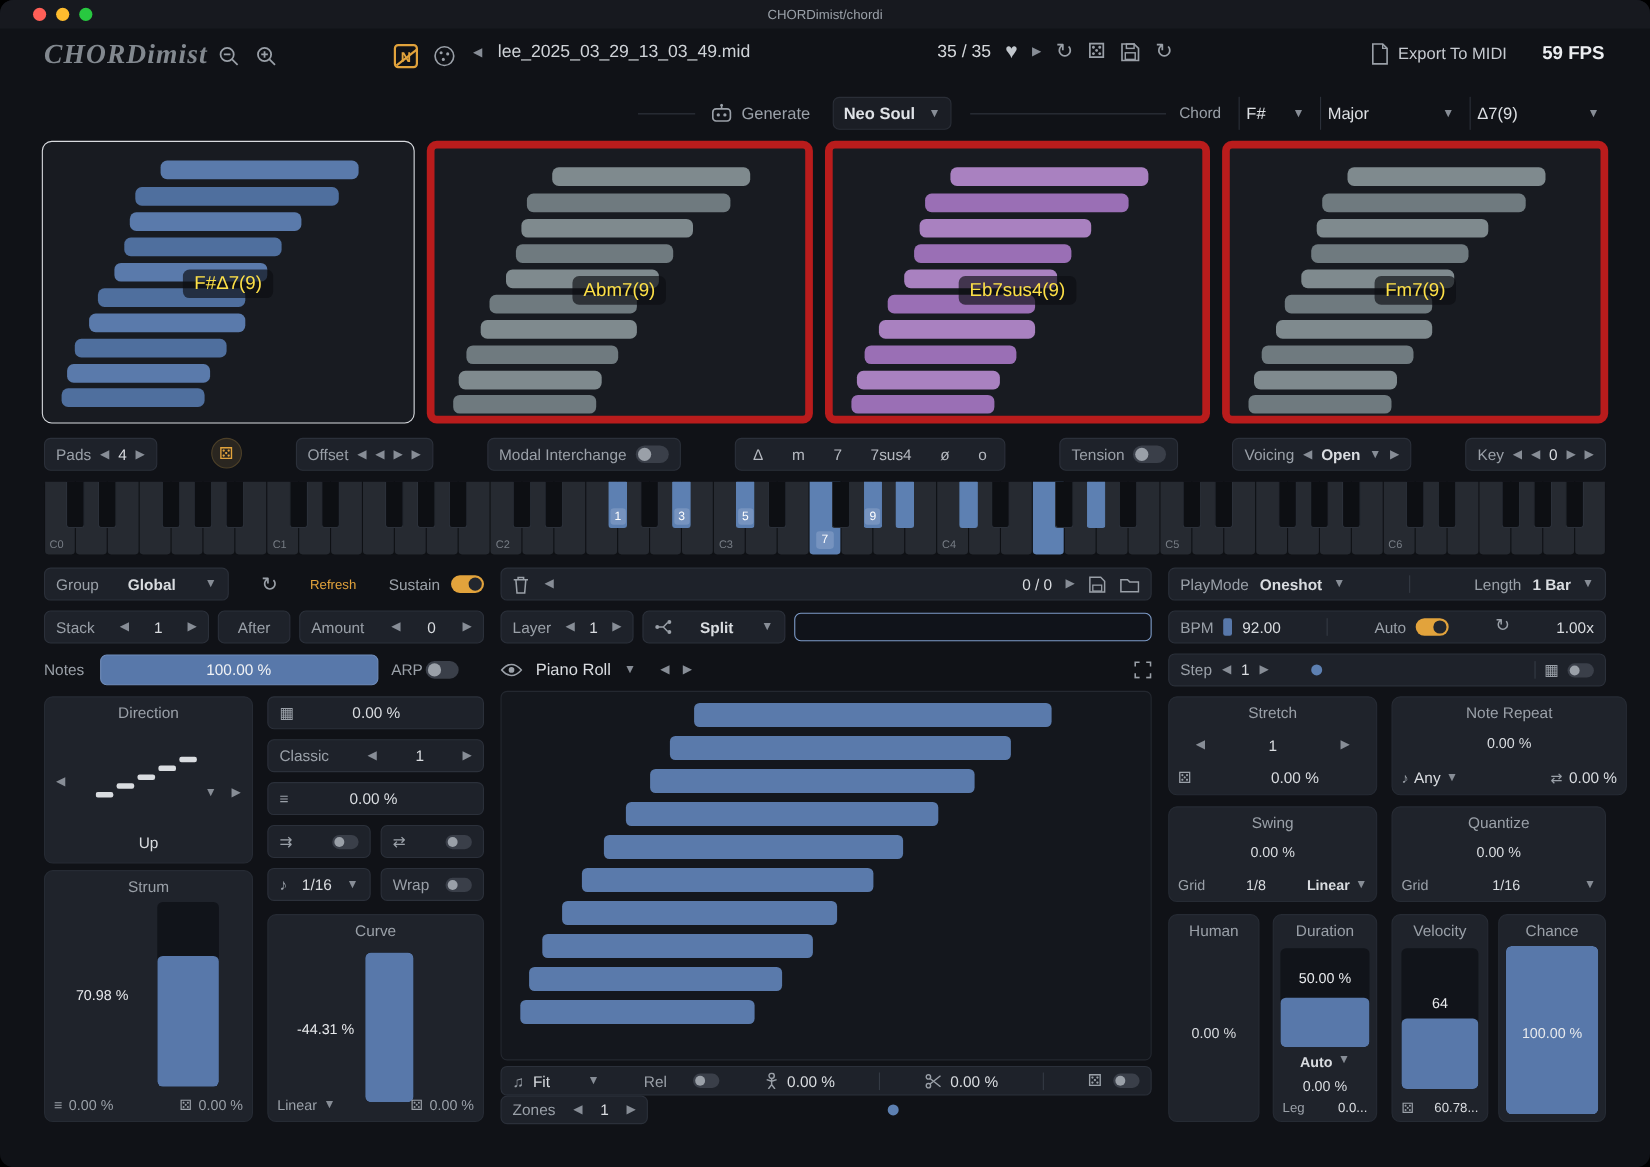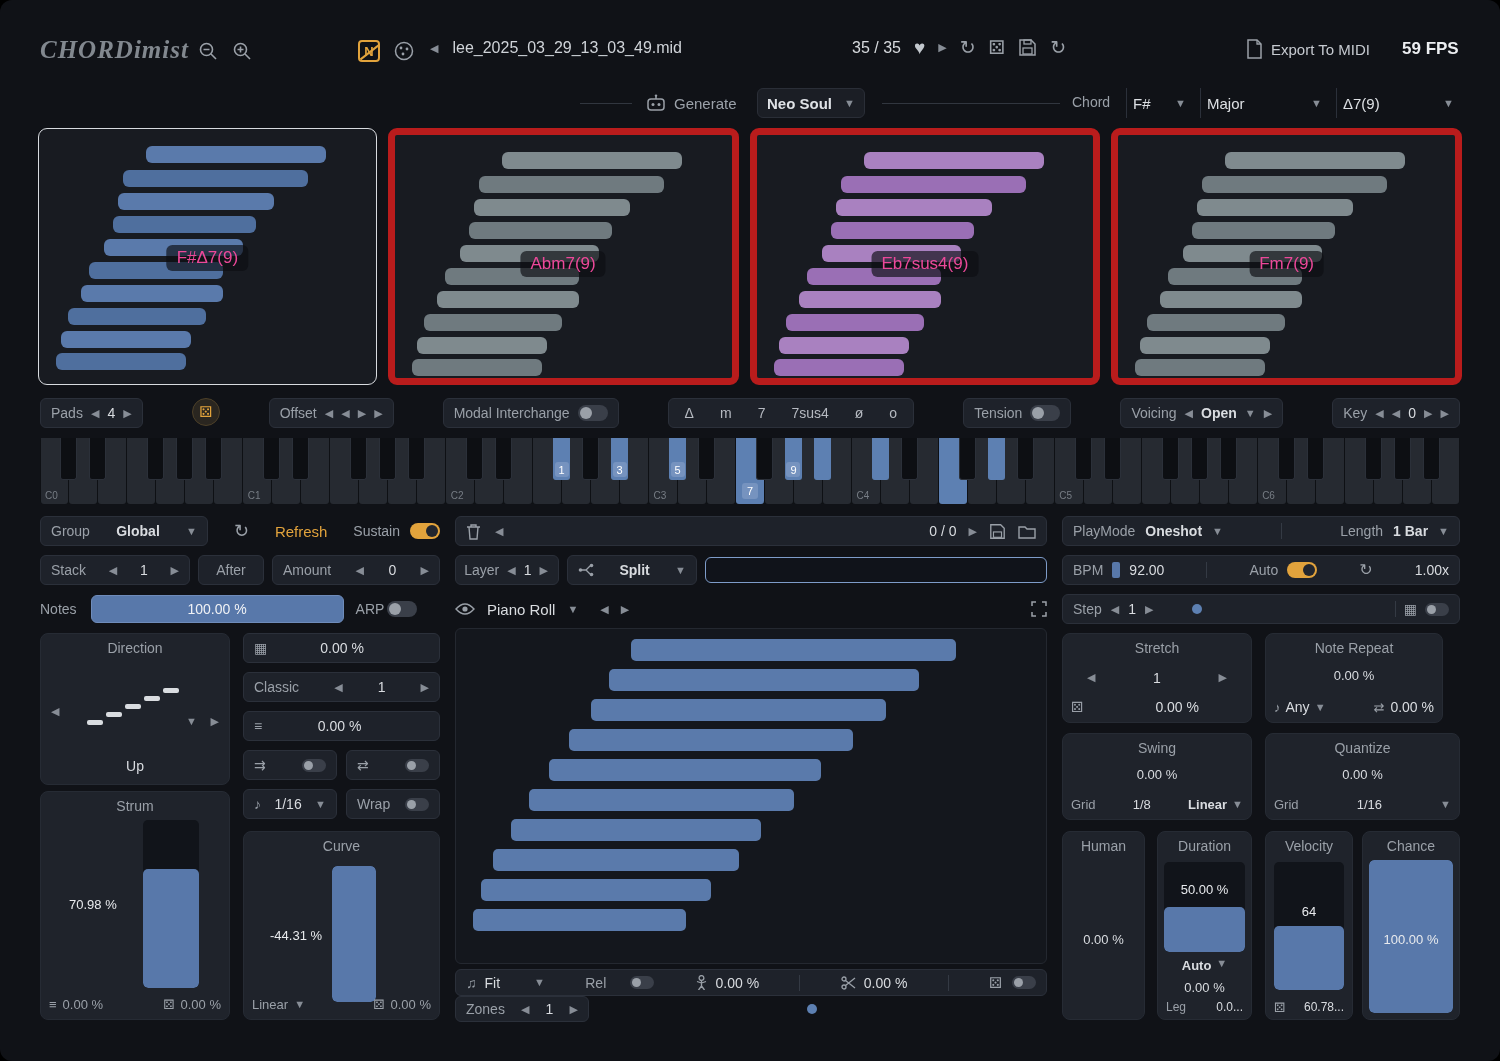--- a/index.html
+++ b/index.html
@@ -40,21 +40,21 @@
   .style-dd { left:757px; width:108px; height:30px; background:#1b1e25; border:1px solid #2a2e37; border-radius:6px; display:flex; align-items:center; justify-content:space-between; padding:0 9px; color:#dfe2e6; font-size:15px; font-weight:bold; }
   .chord-label { left:1072px; top:6px; color:#9aa0a8; font-size:15px; }
   .mini-dd { height:30px; display:flex; align-items:center; justify-content:space-between; color:#dde0e4; font-size:15px; padding:0 6px; border-left:1px solid #2b303a; }
   .dd-root { left:1126px; width:66px; } .dd-qual { left:1200px; width:128px; } .dd-ext { left:1336px; width:124px; }
 
   
   .pads-row { position:absolute; top:128px; left:38px; right:38px; height:257px; display:flex; gap:11px; }
   .card { position:relative; flex:1; background:#181b21; border:7px solid #b91c1c; border-radius:9px; overflow:hidden; }
   .card.selected { border:1.5px solid #d8dbdf; }
   .pbar { position:absolute; height:17px; border-radius:6px; }
-  .chordname { position:absolute; left:50%; top:116px; transform:translateX(-50%); background:rgba(12,14,18,.66); color:#ec4899; font-size:17px; padding:3px 10px; border-radius:6px; white-space:nowrap; }
+  .chordname { position:absolute; left:50%; top:116px; transform:translateX(-50%); background:rgba(12,14,18,.66); color:#fde047; font-size:17px; padding:3px 10px; border-radius:6px; white-space:nowrap; }
 
   
   .seg { display:flex; align-items:center; gap:8px; height:30px; background:#1e222a; border:1px solid #2b303a; border-radius:6px; padding:0 10px; font-size:14px; color:#aeb4bc; }
   .lbl { color:#9aa0a8; font-size:14px; }
   .val { color:#d9dce0; font-size:14px; }
   .toggle { width:30px; height:16px; border-radius:9px; background:#3a3f49; position:relative; flex:none; }
   .toggle::after { content:""; position:absolute; left:2px; top:2px; width:12px; height:12px; border-radius:50%; background:#9aa0a8; }
   .toggle.on { background:#e2a33c; }
   .toggle.on::after { left:auto; right:2px; background:#22262e; }
   .toggle.sm { width:24px; height:13px; } .toggle.sm::after{ width:9px; height:9px; }
@@ -105,36 +105,44 @@
   .proll { left:0; right:0; top:112px; height:336px; background:#14171d; border:1px solid #242830; border-radius:6px; overflow:hidden; }
   .prnote { position:absolute; height:22px; background:#5a7aab; border-radius:5px; }
   .mrowD { left:0; right:0; top:453px; height:27px; }
   .mrowE { left:0; right:0; top:480px; height:26px; display:flex; align-items:center; }
   .progress { flex:1; height:26px; margin-top:2px; background:#10131a; border:1.5px solid #7e9cc9; border-radius:6px; }
   .bluedot { width:10px; height:10px; border-radius:50%; background:#5d80b2; }
 
   
   .rrowA { left:0; right:0; top:0; } .rrowB { left:0; right:0; top:39px; } .rrowC { left:0; right:0; top:78px; }
   .stretch { left:0; top:117px; width:190px; height:90px; }
-  .nrepeat { left:203px; top:117px; width:178px; height:90px; }
+  .nrepeat { left:203px; top:117px; width:214px; height:90px; }
   .swing { left:0; top:217px; width:190px; height:87px; }
   .quant { left:203px; top:217px; width:195px; height:87px; }
   .human { left:0; top:315px; width:83px; height:189px; }
   .durat { left:95px; top:315px; width:95px; height:189px; }
   .veloc { left:203px; top:315px; width:88px; height:189px; }
   .chance { left:300px; top:315px; width:98px; height:189px; }
   .centerval { position:absolute; left:0; right:0; text-align:center; color:#d9dce0; font-size:13px; }
 
   svg.icon { display:block; }
 </style>
 </head>
 <body>
 
 <div class="window">
 
+  <div class="titlebar">
+    <div class="traffic">
+      <span class="tl red"></span>
+      <span class="tl yel"></span>
+      <span class="tl grn"></span>
+    </div>
+    <span>CHORDimist/chordi</span>
+  </div>
 
   <div class="header">
     <div class="logo">CHORDimist</div>
     <div class="zoomicons">
       <svg class="icon" width="20" height="20" viewBox="0 0 20 20">
           <circle cx="8.5" cy="8.5" r="6" fill="none" stroke="#9aa0a8" stroke-width="1.6"></circle>
           <line x1="13" y1="13" x2="18" y2="18" stroke="#9aa0a8" stroke-width="1.6"></line>
           <line x1="5.5" y1="8.5" x2="11.5" y2="8.5" stroke="#9aa0a8" stroke-width="1.6"></line>
         </svg>
       <svg class="icon" width="20" height="20" viewBox="0 0 20 20">
@@ -422,21 +430,21 @@
   <div class="main">
 
     <div class="col col-left">
       <div class="lrowA">
         <div class="seg" style="width:168px;justify-content:space-between">
           <span class="lbl">Group</span>
           <span class="val" style="font-weight:bold">Global</span>
           <span class="arr">▼</span>
         </div>
         <span class="glyph" style="font-size:18px">↻</span>
-        <span class="orange" style="font-size:15px">Refresh</span>
+        <span class="orange" style="font-size:12px">Refresh</span>
         <div class="flexrow" style="gap:10px">
           <span class="lbl">Sustain</span>
           <span class="toggle on"></span>
         </div>
       </div>
       <div class="lrowB">
         <div class="seg" style="width:150px;justify-content:space-between">
           <span class="lbl">Stack</span>
           <span class="arr">◀</span>
           <span class="val">1</span>
@@ -567,21 +575,21 @@
           <svg class="icon" width="17" height="17" viewBox="0 0 19 19">
               <path d="M2 2 h11 l4 4 v11 h-15 z" fill="none" stroke="#9aa0a8" stroke-width="1.5"></path>
               <rect x="5" y="10" width="9" height="6" fill="none" stroke="#9aa0a8" stroke-width="1.3"></rect>
             </svg>
           <svg class="icon" width="18" height="15" viewBox="0 0 18 15">
               <path d="M1 3 h6 l2 2 h8 v9 h-16 z" fill="none" stroke="#9aa0a8" stroke-width="1.4"></path>
             </svg>
         </span>
       </div>
       <div class="mrowB">
-        <div class="seg" style="width:104px;justify-content:flex-end">
+        <div class="seg" style="width:121px;justify-content:space-between">
           <span class="lbl">Layer</span>
           <span class="arr">◀</span>
           <span class="val">1</span>
           <span class="arr">▶</span>
         </div>
         <div class="seg" style="width:130px;justify-content:space-between">
           <svg class="icon" width="16" height="14" viewBox="0 0 16 14">
               <circle cx="2.5" cy="7" r="1.8" fill="#9aa0a8"></circle>
               <circle cx="13.5" cy="2.5" r="1.8" fill="#9aa0a8"></circle>
               <circle cx="13.5" cy="11.5" r="1.8" fill="#9aa0a8"></circle>

